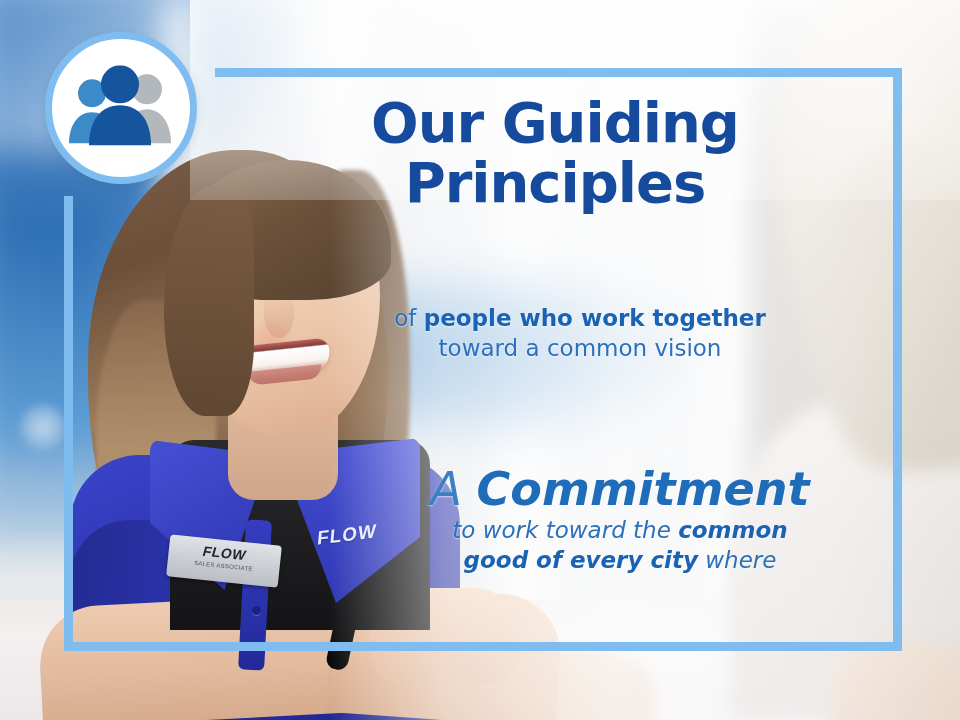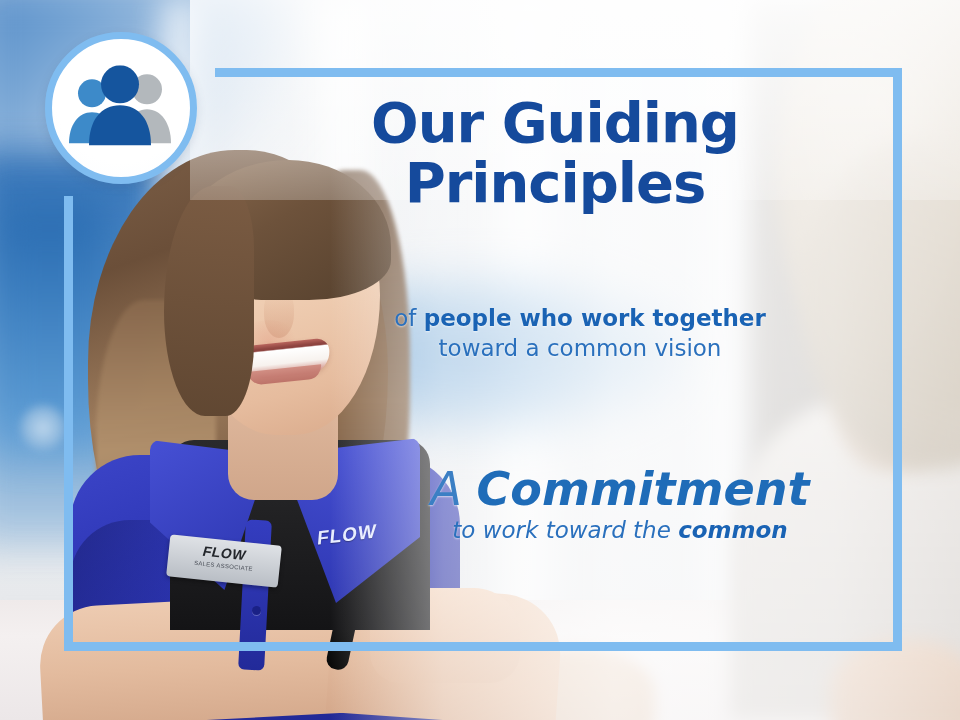--- a/index.html
+++ b/index.html
@@ -408,17 +408,18 @@
       <div class="p-sub">
           <div><span>of </span><b>people who work together</b></div>
           <div><span>toward a common vision</span></div>
         </div>
     </div>
 
     <div class="principle blk-commitment">
       <div class="p-head"><span class="art">A </span><span class="kw">Commitment</span></div>
       <div class="p-sub">
           <div><span>to work toward the </span><b>common</b></div>
+          <div><b>good of every city</b><span> where</span></div>
         </div>
     </div>
   </div>
 
 </div>
 
 </body></html>

